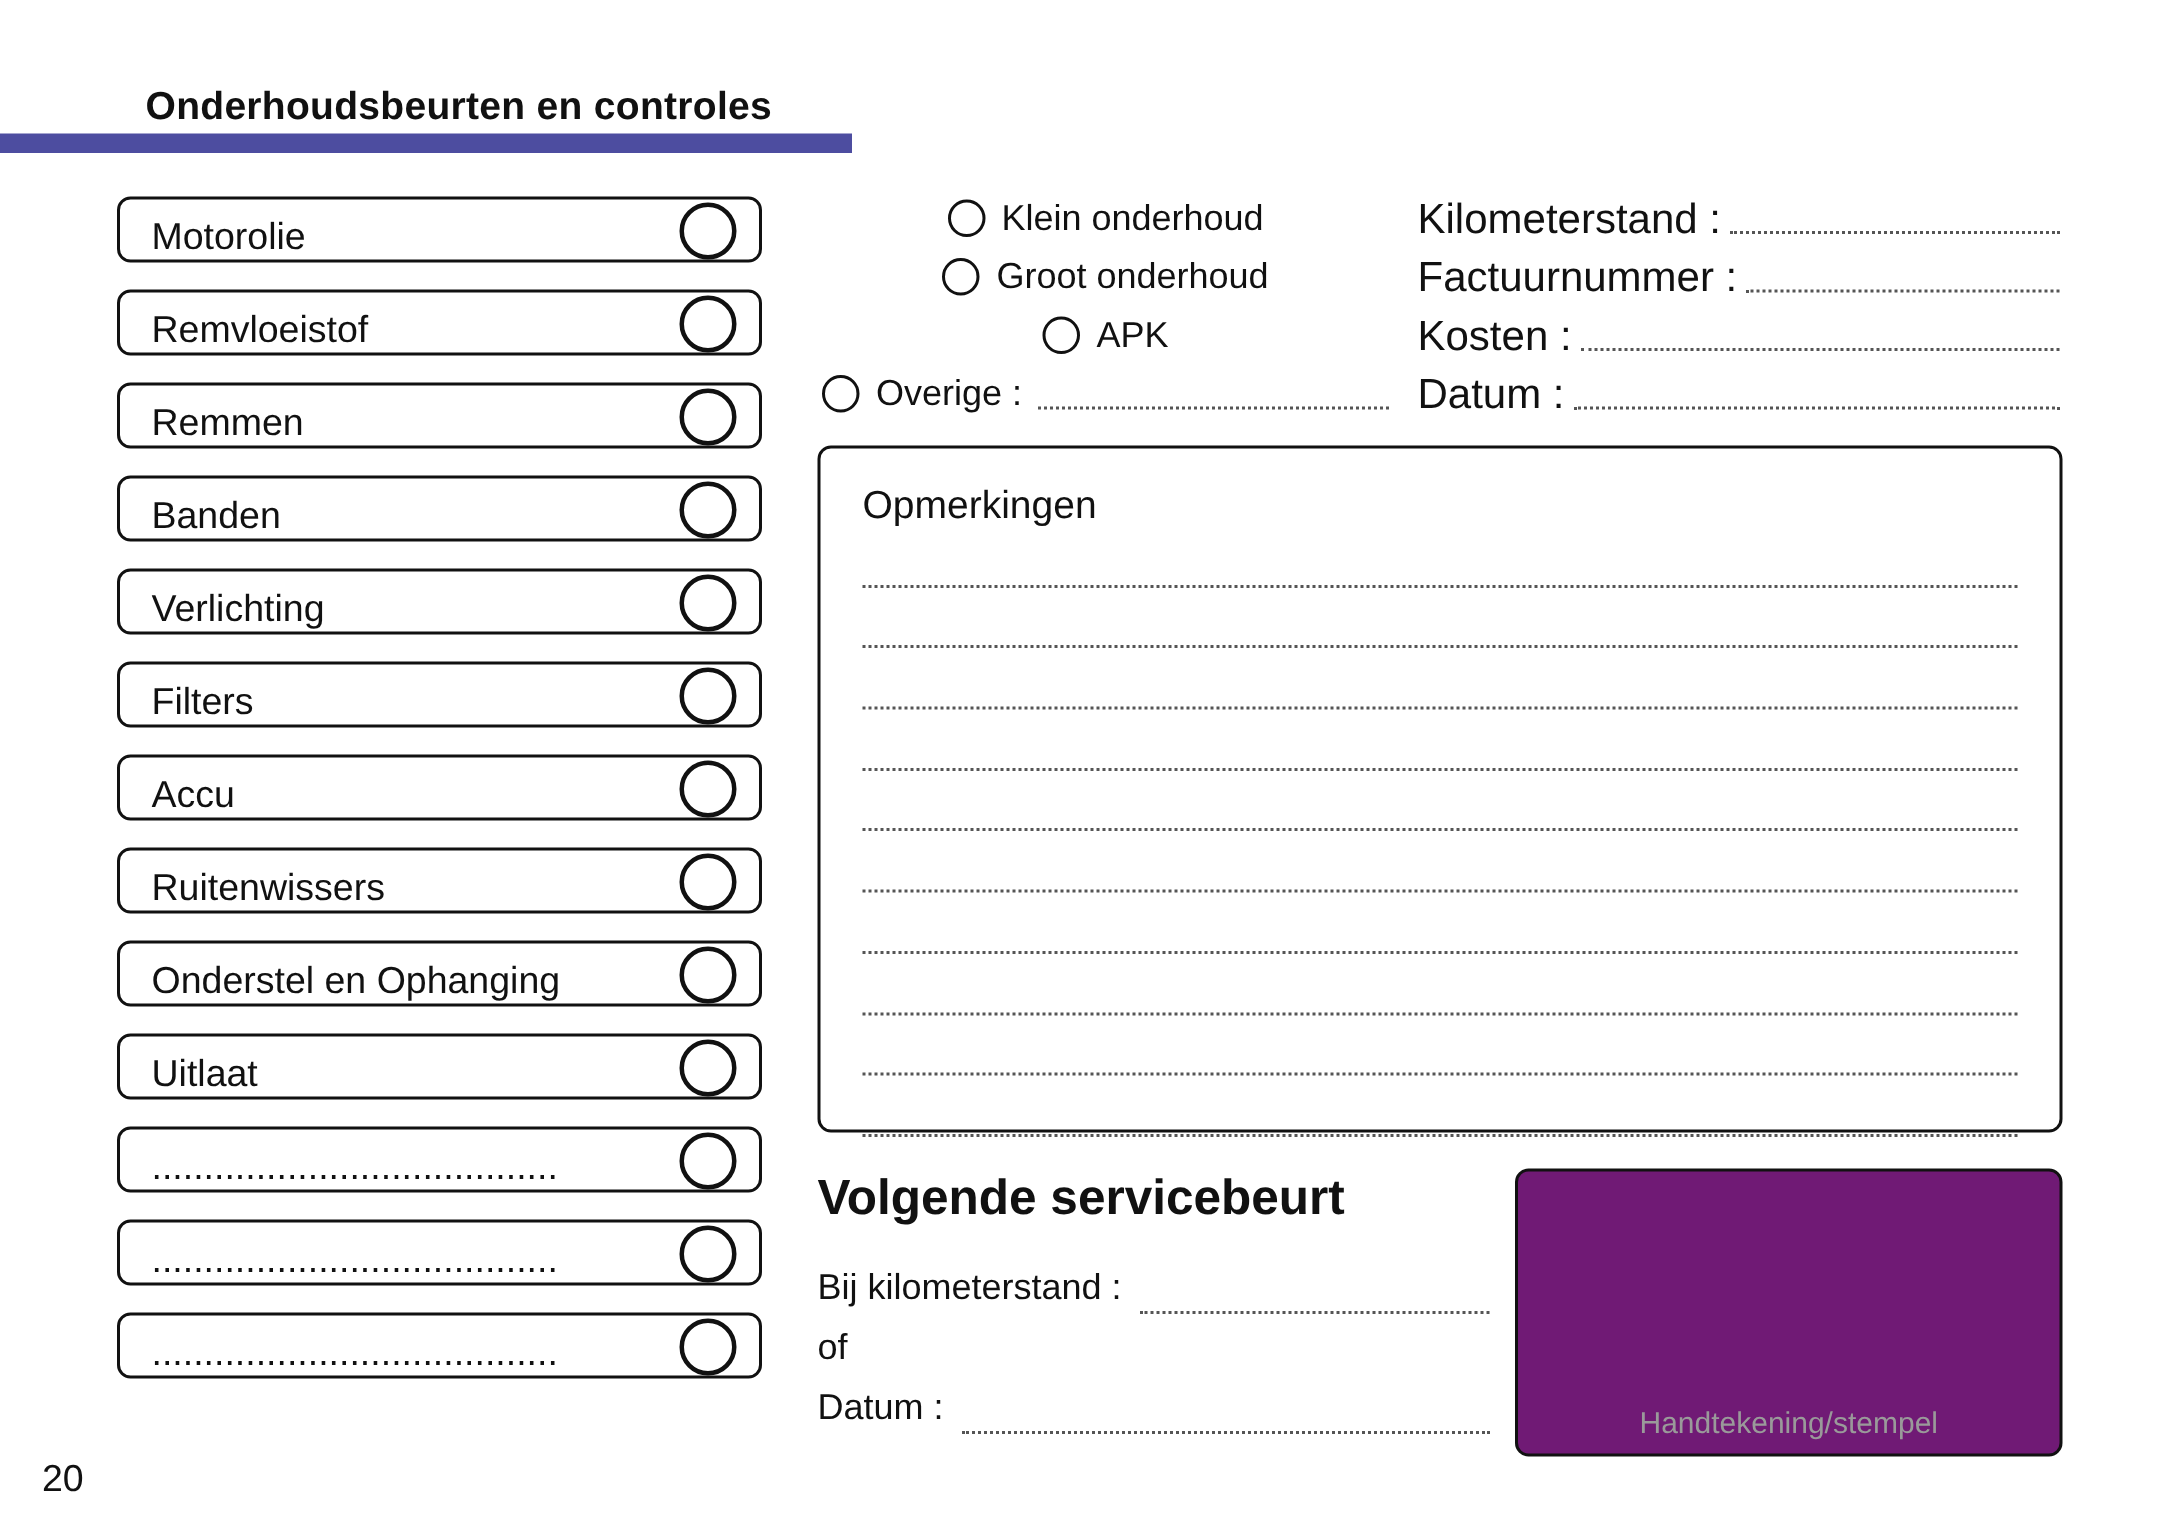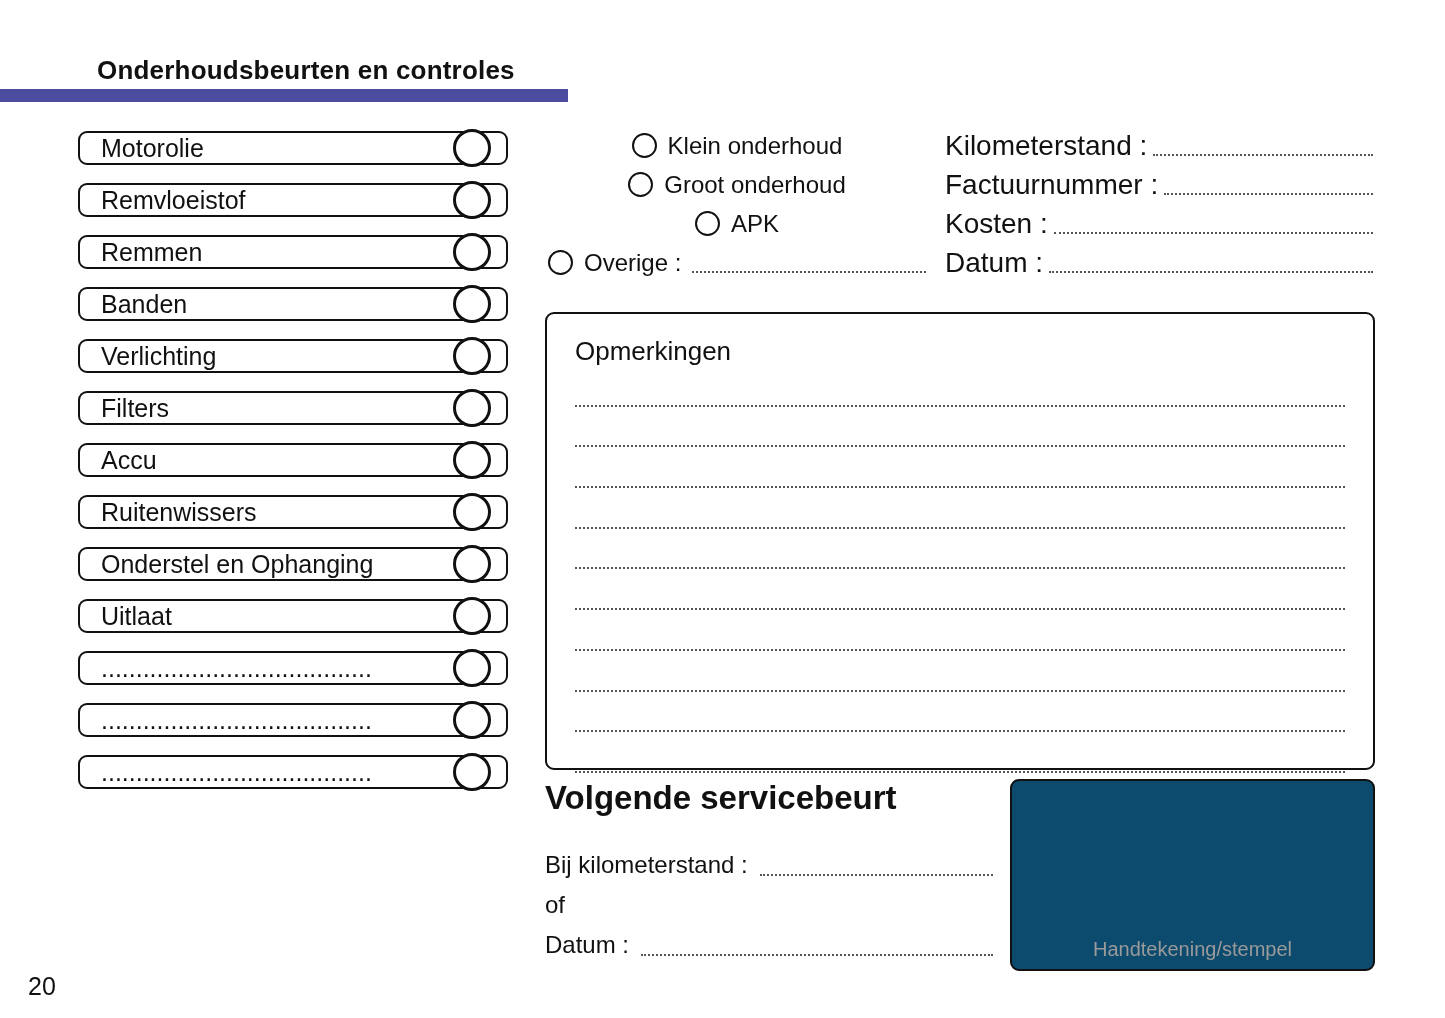--- a/index.html
+++ b/index.html
@@ -15,23 +15,23 @@
   .accent-bar{
     position:absolute;left:0;top:89px;width:568px;height:13px;
     background:#4d4da0;
   }
   
   .checklist{
     position:absolute;left:78px;top:131px;width:430px;
     display:flex;flex-direction:column;gap:18px;
   }
   .check-row{
-    box-sizing:border-box;height:34px;
+    box-sizing:border-box;height:44px;
     border:2.5px solid #111;border-radius:9px;background:#fff;
-    display:flex;align-items:center;justify-content:space-between;
+    display:flex;align-items:flex-end;justify-content:space-between;
     padding:0 15px 0 21px;
   }
   .check-label{
     font-size:25px;white-space:nowrap;overflow:hidden;
   }
   .check-circle{
     width:32px;height:32px;border:3px solid #111;border-radius:50%;
     flex:0 0 auto;background:#fff;
   }
   
@@ -53,39 +53,39 @@
   .field-row{
     display:flex;align-items:center;height:39px;gap:6px;font-size:28px;
   }
   .field-label{white-space:nowrap;}
   .dotleader{
     flex:1 1 auto;border-bottom:2px dotted #555;height:0;
     align-self:flex-end;margin-bottom:9px;min-width:30px;
   }
   
   .opmerkingen{
-    position:absolute;left:545px;top:312px;width:830px;height:458px;
+    position:absolute;left:545px;top:297px;width:830px;height:458px;
     box-sizing:border-box;border:2.5px solid #111;border-radius:9px;
     padding:22px 28px 0 28px;background:#fff;
   }
   .opm-title{font-size:26px;line-height:30px;}
   .opm-line{height:38.7px;border-bottom:2px dotted #555;}
   .opm-line:first-child{height:26px;}
   
   .next-service{
     position:absolute;left:545px;top:779px;width:448px;
   }
   .ns-title{font-size:33px;font-weight:bold;margin-bottom:28px;}
   .ns-row{
-    display:flex;align-items:center;height:40px;font-size:24px;gap:12px;
+    display:flex;align-items:flex-start;height:40px;font-size:24px;gap:12px;
   }
   
   .signature-box{
     position:absolute;left:1010px;top:779px;width:365px;height:192px;
-    box-sizing:border-box;border:2.5px solid #111;border-radius:9px;background:#0c4a6e;
+    box-sizing:border-box;border:2.5px solid #111;border-radius:9px;background:#701a75;
   }
   .signature-label{
     position:absolute;left:0;right:0;bottom:8px;text-align:center;
     color:#9a9a9a;font-size:20px;
   }
   
   .page-number{
     position:absolute;left:28px;top:972px;font-size:25px;
   }
 </style>

